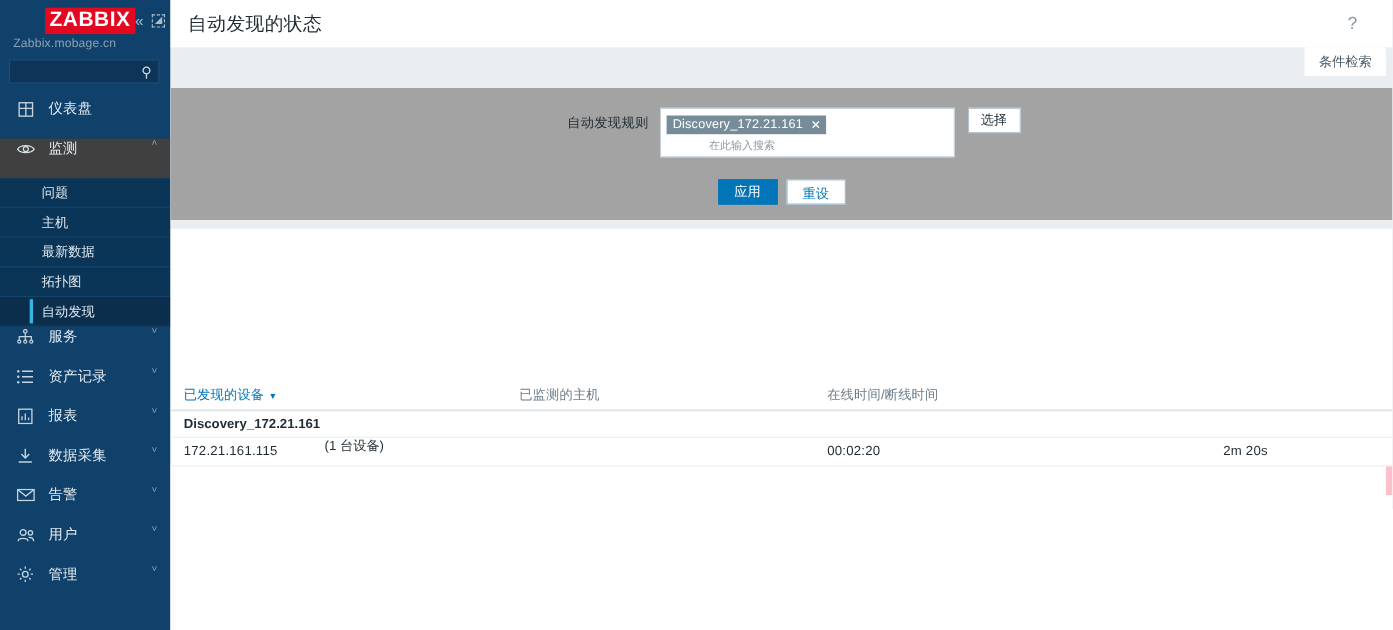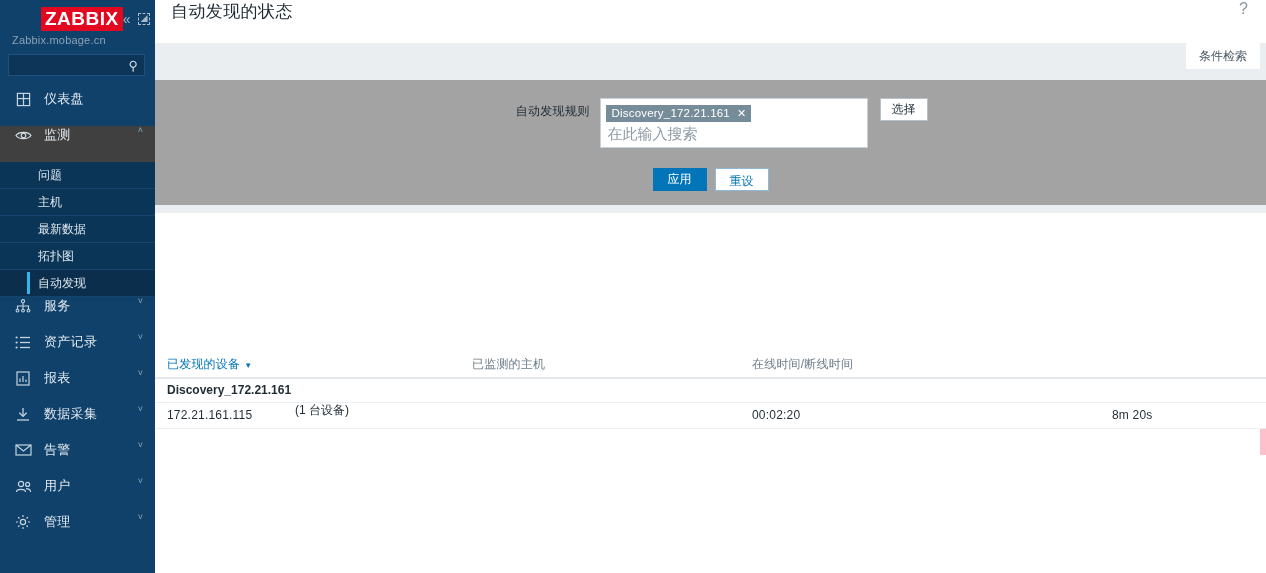--- a/index.html
+++ b/index.html
@@ -70,22 +70,22 @@
   }
   .sub-item.selected { background: #0a2e4b; }
   .sub-item.selected::before {
     content: ""; position: absolute; left: 27px; top: 2px; bottom: 2px;
     width: 3px; background: #35b6e8;
   }
 
   
   .main { flex: 1 1 auto; height: 573px; background: #ebeef0; position: relative; overflow: hidden; }
   .topbar {
-    height: 43px; background: #ffffff; display: flex; align-items: flex-start;
-    padding: 0 14px 0 16px; position: relative;
+    height: 43px; background: #ffffff; display: flex; align-items: center;
+    padding: 0 28px 0 16px; position: relative;
   }
   .page-title { font-size: 17px; color: #1f2c33; font-weight: normal; letter-spacing: .4px; }
   .help-icon {
     margin-left: auto; color: #8795a1; font-size: 16px; cursor: pointer; padding-right: 4px;
   }
 
   .filter-tabbar { height: 37px; position: relative; }
   .filter-tab {
     position: absolute; right: 6px; top: 0; height: 26px;
     background: #ffffff; color: #4a5a66; font-size: 12px;
@@ -101,21 +101,21 @@
   }
   .multiselect {
     width: 268px; min-height: 37px; border: 1px solid #c5d0d8; background: #fff;
     padding: 4px 5px 3px 5px;
   }
   .chip {
     display: inline-flex; align-items: center; background: #768d99; color: #ffffff;
     font-size: 11.5px; height: 17px; padding: 0 5px 0 6px; letter-spacing: .2px;
   }
   .chip-x { margin-left: 7px; font-size: 11px; font-weight: bold; cursor: pointer; }
-  .ms-placeholder { color: #8d9aa4; font-size: 15px; padding: 3px 0 0 2px; }
+  .ms-placeholder { color: #8d9aa4; font-size: 10px; padding: 3px 0 0 2px; margin-left: 37px; }
   .select-btn {
     margin-left: 12px; height: 23px; padding: 0 11px; background: #ffffff;
     border: 1px solid #b6c2cb; color: #1f2c33; font-size: 12px; cursor: pointer;
     font-family: "Liberation Sans", sans-serif;
   }
   .filter-actions { display: flex; justify-content: center; gap: 8px; margin-top: 20px; }
   .btn-apply {
     background: #0275b8; border: 1px solid #0275b8; color: #ffffff;
     font-size: 12px; height: 23px; padding: 0 14px; cursor: pointer;
     font-family: "Liberation Sans", sans-serif;
@@ -364,21 +364,21 @@
 
       <div class="group-row">
         <span class="group-name">Discovery_172.21.161</span>
         <span class="group-count">(1 台设备)</span>
       </div>
 
       <div class="data-row">
         <div class="td col-device">172.21.161.115</div>
         <div class="td col-host"></div>
         <div class="td col-uptime">00:02:20</div>
-        <div class="td col-svc">8m 20s</div>
+        <div class="td col-svc">2m 20s</div>
         <div class="svc-strip"></div>
       </div>
 
       <div class="table-filler"></div>
     </section>
 
   </main>
 </div>
 
 </body></html>

